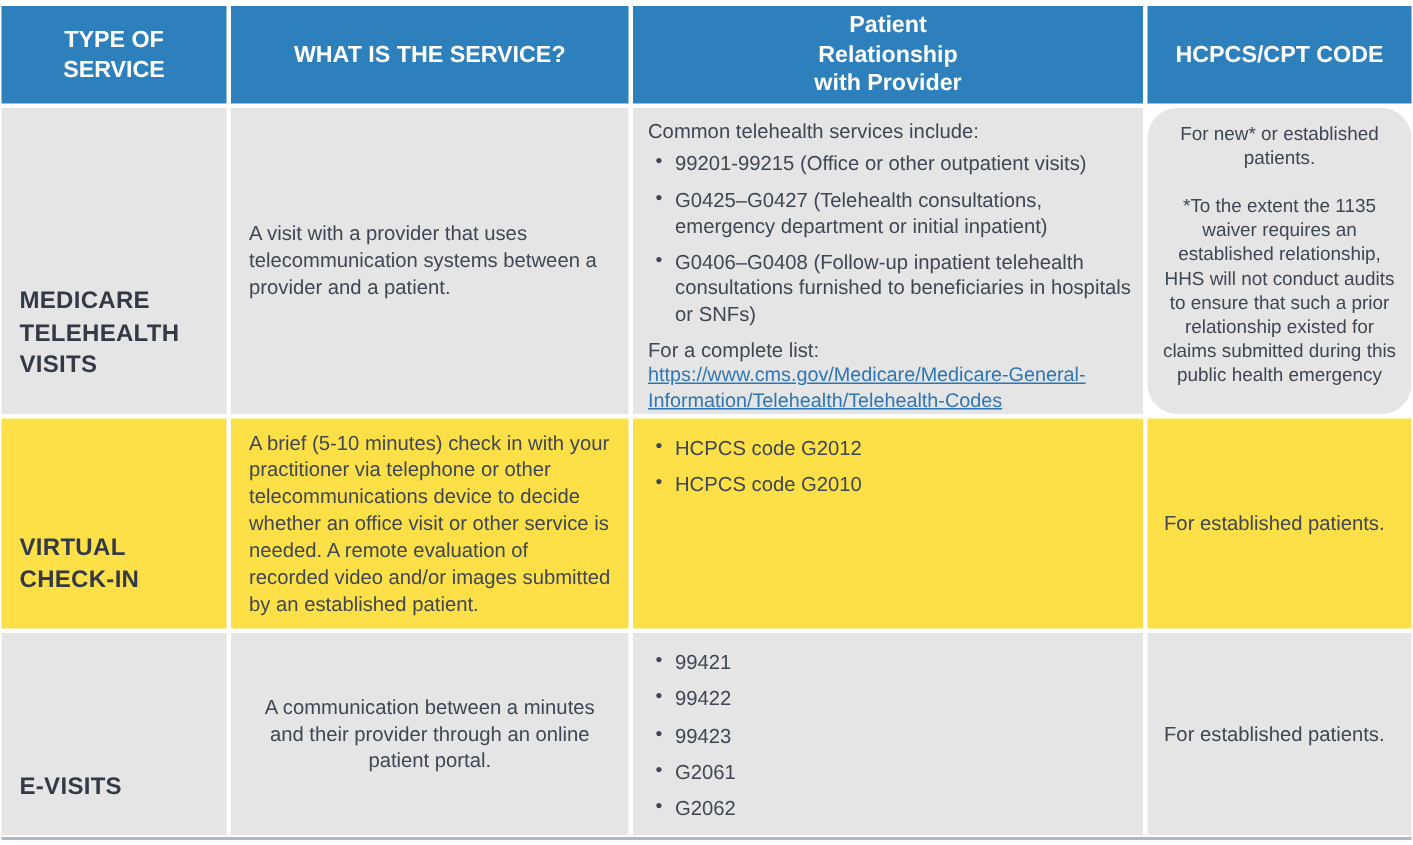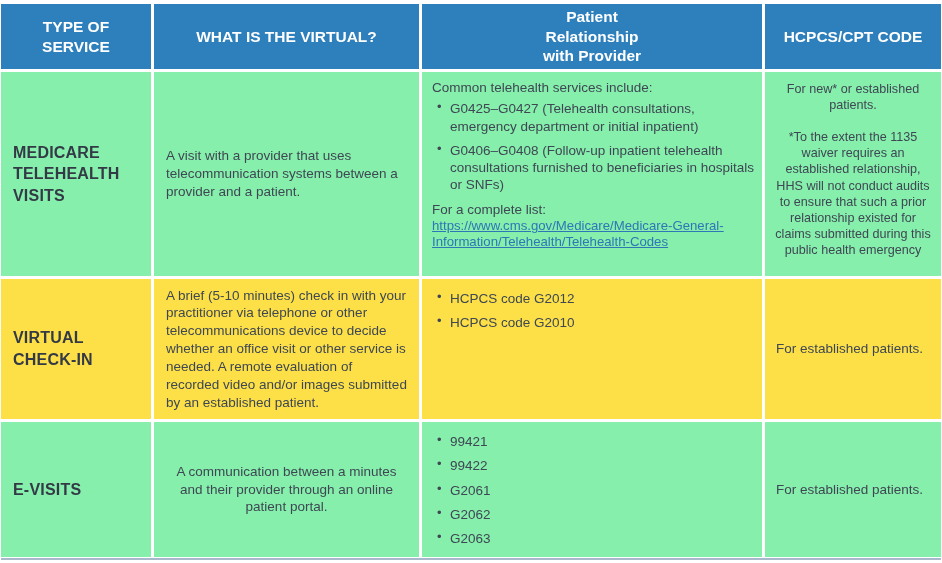--- a/index.html
+++ b/index.html
@@ -25,26 +25,26 @@
     color: #ffffff;
     font-weight: bold;
     display: flex; align-items: center; justify-content: center;
     text-align: center;
     font-size: 15.5px; line-height: 1.25;
   }
   .th .wrap-narrow { max-width: 92px; }
   .th .wrap-3line { max-width: 118px; }
 
   
-  .r-dark  { background: #86efac; }
+  .r-dark  { background: #e5e5e5; }
   .r-light { background: #fde047; }
 
   .svc {
-    display: flex; align-items: center;
-    padding: 8px 8px 8px 12px;
+    display: flex; align-items: flex-end;
+    padding: 8px 8px 21px 12px;
     font-weight: bold; font-size: 16px; line-height: 1.35;
     color: #333a46; letter-spacing: 0.2px;
   }
   .desc {
     display: flex; align-items: center;
     padding: 20px 12px;
     font-size: 13.5px; line-height: 1.32;
   }
   .desc.centered { text-align: center; justify-content: center; }
 
@@ -58,57 +58,58 @@
     font-size: 13px; color: #3e4753;
   }
   .codes .footer { margin-top: 3px; }
   .codes a.link {
     color: #2e76b6; text-decoration: underline;
     font-size: 13.2px; line-height: 1.25; display: inline-block;
     overflow-wrap: break-word; max-width: 100%;
   }
 
   .rel { padding: 9px 8px; font-size: 12.6px; line-height: 1.28; }
-  .rel.top-center { text-align: center; }
+  .rel.top-center { text-align: center; border-radius: 20px; }
   .rel .note { margin-top: 16px; }
   .rel.mid-left {
     display: flex; flex-direction: column; justify-content: center;
     text-align: left; padding-left: 11px; padding-right: 2px;
     font-size: 13.5px; line-height: 1.3;
   }
   .bottom-rule { width: 940px; height: 2px; background: #a9b9cb; margin: 1px auto 0 auto; }
 </style>
 </head>
 <body>
 
 <div class="page">
   <div class="tbl">
 
     <div class="cell th">
       <span class="wrap-narrow">TYPE OF SERVICE</span>
     </div>
     <div class="cell th">
-      <span>WHAT IS THE VIRTUAL?</span>
+      <span>WHAT IS THE SERVICE?</span>
     </div>
     <div class="cell th">
       <span class="wrap-3line">Patient Relationship with Provider</span>
     </div>
     <div class="cell th">
       <span>HCPCS/CPT CODE</span>
     </div>
 
     <div class="cell r-dark svc">
       <span>MEDICARE TELEHEALTH VISITS</span>
     </div>
     <div class="cell r-dark desc">
       <span>A visit with a provider that uses telecommunication systems between a provider and a patient.</span>
     </div>
     <div class="cell r-dark codes">
       <div class="intro">Common telehealth services include:</div>
       <div class="blist">
+        <div class="bitem">99201-99215 (Office or other outpatient visits)</div>
         <div class="bitem">G0425–G0427 (Telehealth consultations, emergency department or initial inpatient)</div>
         <div class="bitem">G0406–G0408 (Follow-up inpatient telehealth consultations furnished to beneficiaries in hospitals or SNFs)</div>
       </div>
       <div class="footer">For a complete list:</div>
       <a class="link" href="#">https://www.cms.gov/Medicare/Medicare-General-Information/Telehealth/Telehealth-Codes</a>
     </div>
     <div class="cell r-dark rel top-center">
       <div>For new* or established patients.</div>
       <div class="note">*To the extent the 1135 waiver requires an established relationship, HHS will not conduct audits to ensure that such a prior relationship existed for claims submitted during this public health emergency</div>
     </div>
@@ -132,20 +133,21 @@
     <div class="cell r-dark svc">
       <span>E-VISITS</span>
     </div>
     <div class="cell r-dark desc centered">
       <span>A communication between a minutes and their provider through an online patient portal.</span>
     </div>
     <div class="cell r-dark codes">
       <div class="blist">
         <div class="bitem">99421</div>
         <div class="bitem">99422</div>
+        <div class="bitem">99423</div>
         <div class="bitem">G2061</div>
         <div class="bitem">G2062</div>
         <div class="bitem">G2063</div>
       </div>
     </div>
     <div class="cell r-dark rel mid-left">
       <div>For established patients.</div>
     </div>
 
   </div>

